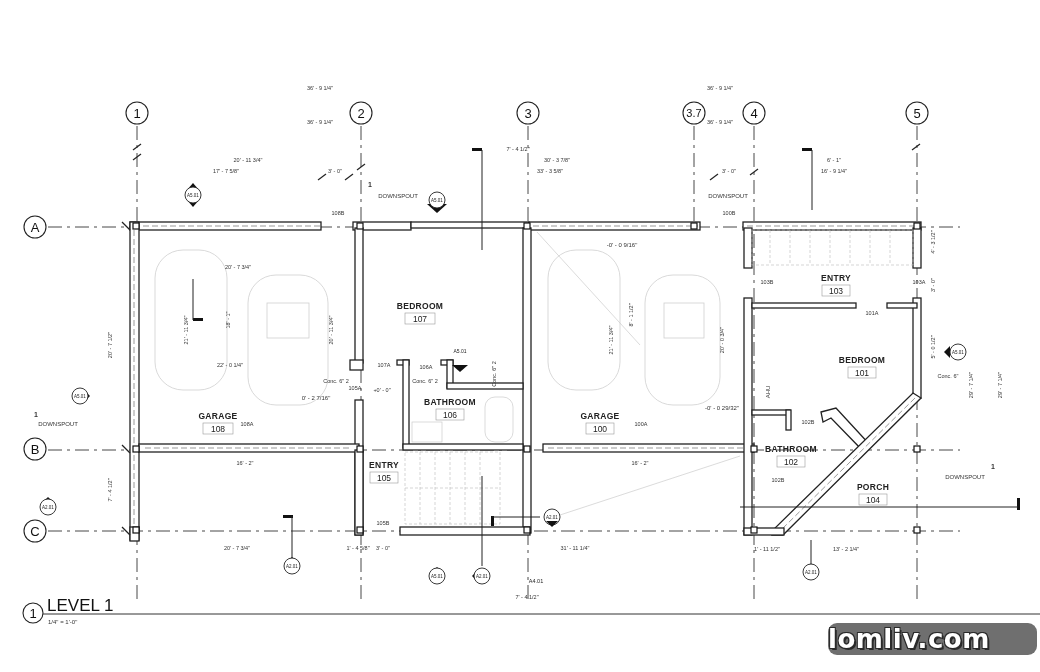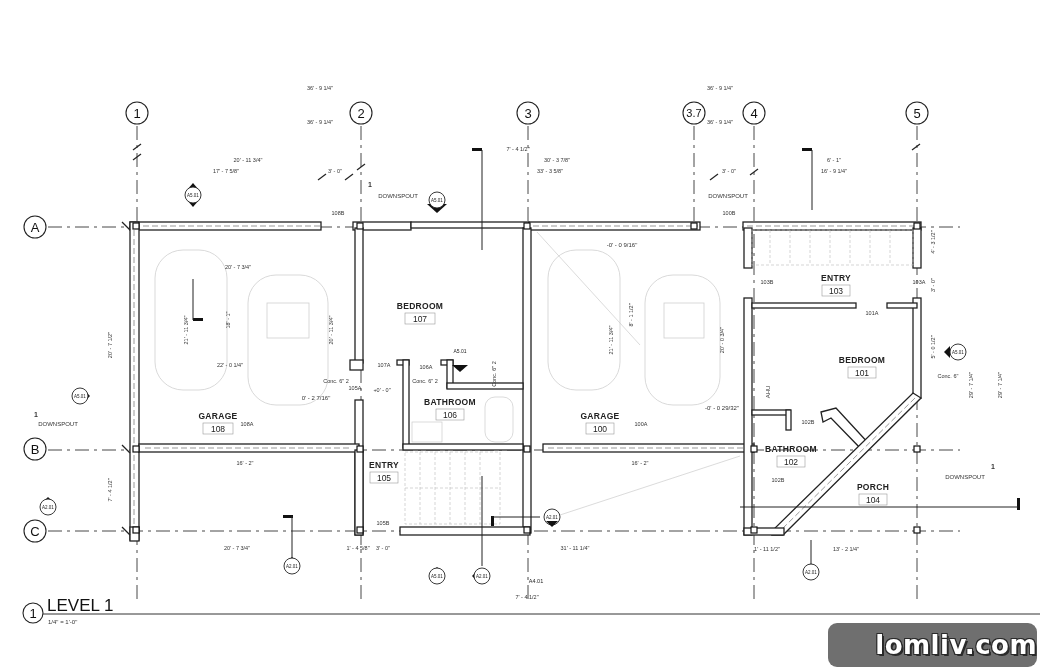--- a/index.html
+++ b/index.html
@@ -20,21 +20,21 @@
   .car { fill:none; stroke:#cfcfcf; stroke-width:0.8; }
   .stair { stroke:#bbb; stroke-width:0.6; stroke-dasharray:3 2; fill:none; }
   .tick { stroke:#222; stroke-width:1.2; }
   .section-line { stroke:#222; stroke-width:1; fill:none; }
   .section-head { fill:#111; }
   .callout { fill:#fff; stroke:#222; stroke-width:0.9; }
   .callout-text { font-family:"Liberation Sans", sans-serif; font-size:4.5px; fill:#222; text-anchor:middle; }
   .faint { stroke:#ccc; stroke-width:0.7; fill:none; }
   .title-text { font-family:"Liberation Sans", sans-serif; font-size:17px; fill:#111; }
   .title-scale { font-family:"Liberation Sans", sans-serif; font-size:6px; fill:#333; }
-  #watermark { position:absolute; left:828px; top:623px; width:209px; height:44px; border-radius:9px; background:#6f6f6f; display:flex; align-items:center; justify-content:flex-end; }
+  #watermark { position:absolute; left:828px; top:623px; width:209px; height:32px; border-radius:9px; background:#6f6f6f; display:flex; align-items:center; justify-content:flex-start; }
   #watermark span { font-family:"DejaVu Sans", sans-serif; font-weight:bold; font-size:26px; color:#ffffff; letter-spacing:0.5px; text-shadow:2px 2px 0 #2a2a2a, -1px -1px 0 #2a2a2a, 1px -1px 0 #2a2a2a, -1px 1px 0 #2a2a2a; }
 </style>
 </head>
 <body>
 
 <svg width="1040" height="672" viewBox="0 0 1040 672">
 
   <g>
     <line class="grid-line" x1="137" y1="126" x2="137" y2="600"></line>
     <line class="grid-line" x1="361" y1="126" x2="361" y2="600"></line>

